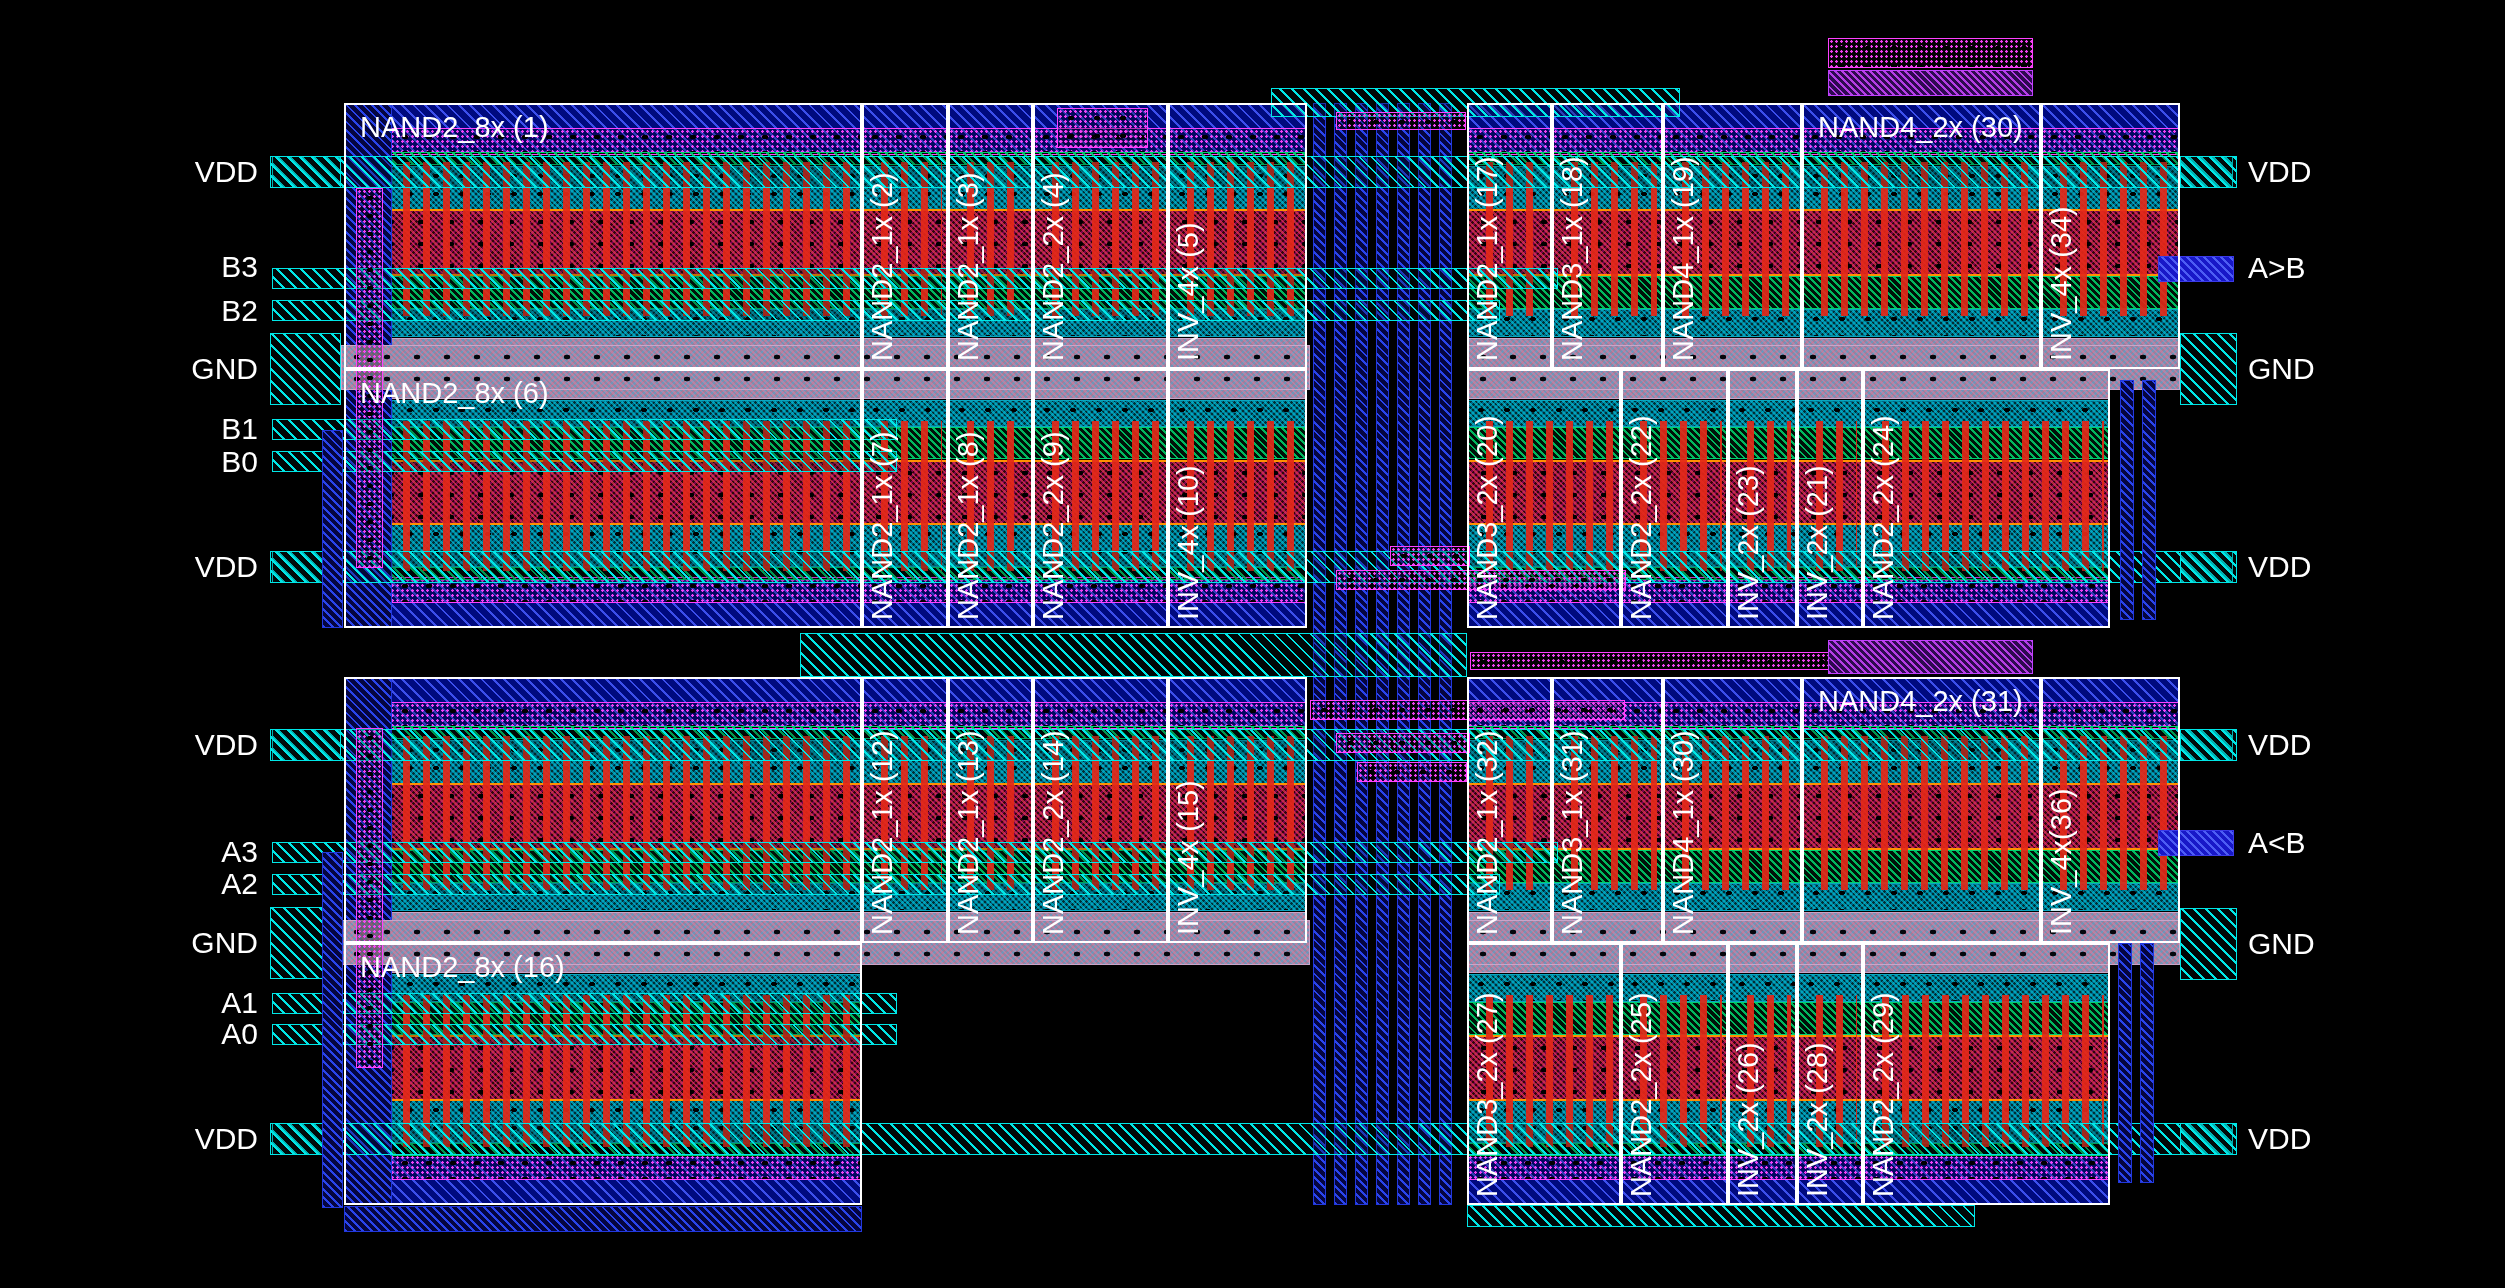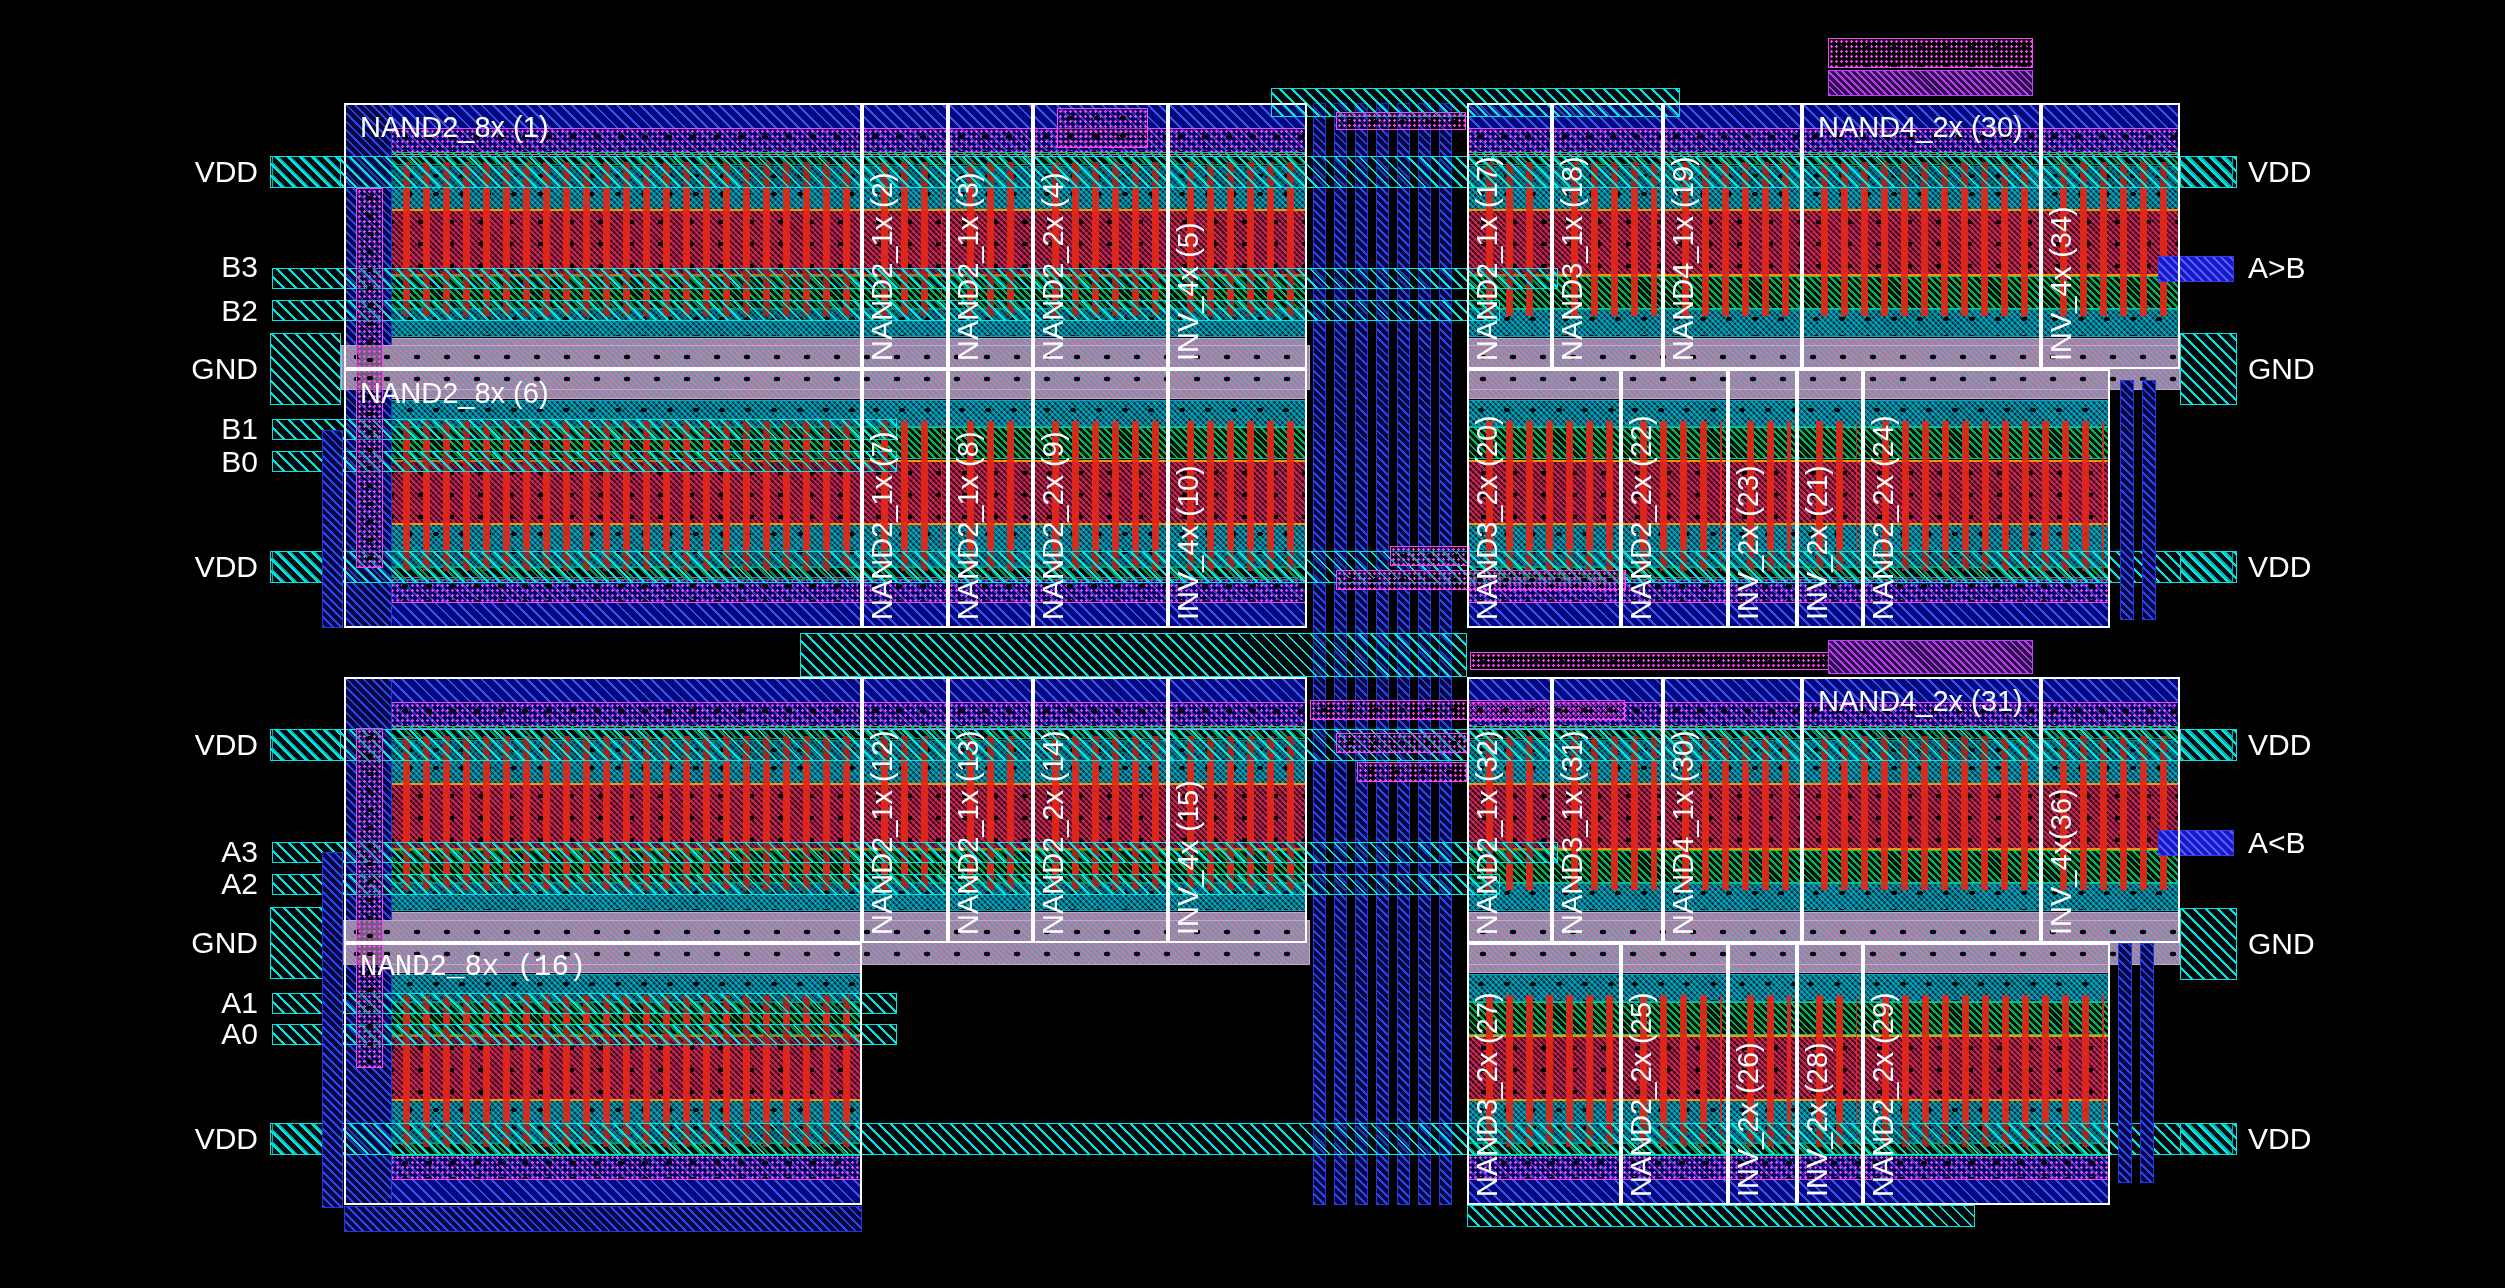--- a/index.html
+++ b/index.html
@@ -581,21 +581,21 @@
     <div class="abs v-label" style="left: 1470px; top: 943px; width: 258px; height: 34px; padding-left: 8px;">NAND2_1x (32)</div>
     <div class="abs cell-border" style="left: 1552px; top: 677px; width: 111px; height: 266px;"></div>
     <div class="abs v-label" style="left: 1555px; top: 943px; width: 258px; height: 34px; padding-left: 8px;">NAND3_1x (31)</div>
     <div class="abs cell-border" style="left: 1663px; top: 677px; width: 139px; height: 266px;"></div>
     <div class="abs v-label" style="left: 1666px; top: 943px; width: 258px; height: 34px; padding-left: 8px;">NAND4_1x (30)</div>
     <div class="abs cell-border" style="left: 1802px; top: 677px; width: 239px; height: 266px;"></div>
     <div class="abs h-label" style="left: 1818px; top: 685px; width: 219px; height: 38px;">NAND4_2x (31)</div>
     <div class="abs cell-border" style="left: 2041px; top: 677px; width: 139px; height: 266px;"></div>
     <div class="abs v-label" style="left: 2044px; top: 943px; width: 258px; height: 34px; padding-left: 8px;">INV_4x(36)</div>
     <div class="abs cell-border" style="left: 344px; top: 943px; width: 518px; height: 262px;"></div>
-    <div class="abs h-label" style="left: 360px; top: 951px; width: 498px; height: 38px; font-family: Liberation Mono, monospace;">NAND2_8x (16)</div>
+    <div class="abs h-label" style="left: 360px; top: 951px; width: 498px; height: 38px;">NAND2_8x (16)</div>
     <div class="abs cell-border" style="left: 1467px; top: 943px; width: 154px; height: 262px;"></div>
     <div class="abs v-label" style="left: 1470px; top: 1205px; width: 254px; height: 34px; padding-left: 8px;">NAND3_2x (27)</div>
     <div class="abs cell-border" style="left: 1621px; top: 943px; width: 107px; height: 262px;"></div>
     <div class="abs v-label" style="left: 1624px; top: 1205px; width: 254px; height: 34px; padding-left: 8px;">NAND2_2x (25)</div>
     <div class="abs cell-border" style="left: 1728px; top: 943px; width: 69px; height: 262px;"></div>
     <div class="abs v-label" style="left: 1731px; top: 1205px; width: 254px; height: 34px; padding-left: 8px;">INV_2x (26)</div>
     <div class="abs cell-border" style="left: 1797px; top: 943px; width: 66px; height: 262px;"></div>
     <div class="abs v-label" style="left: 1800px; top: 1205px; width: 254px; height: 34px; padding-left: 8px;">INV_2x (28)</div>
     <div class="abs cell-border" style="left: 1863px; top: 943px; width: 247px; height: 262px;"></div>
     <div class="abs v-label" style="left: 1866px; top: 1205px; width: 254px; height: 34px; padding-left: 8px;">NAND2_2x (29)</div>

